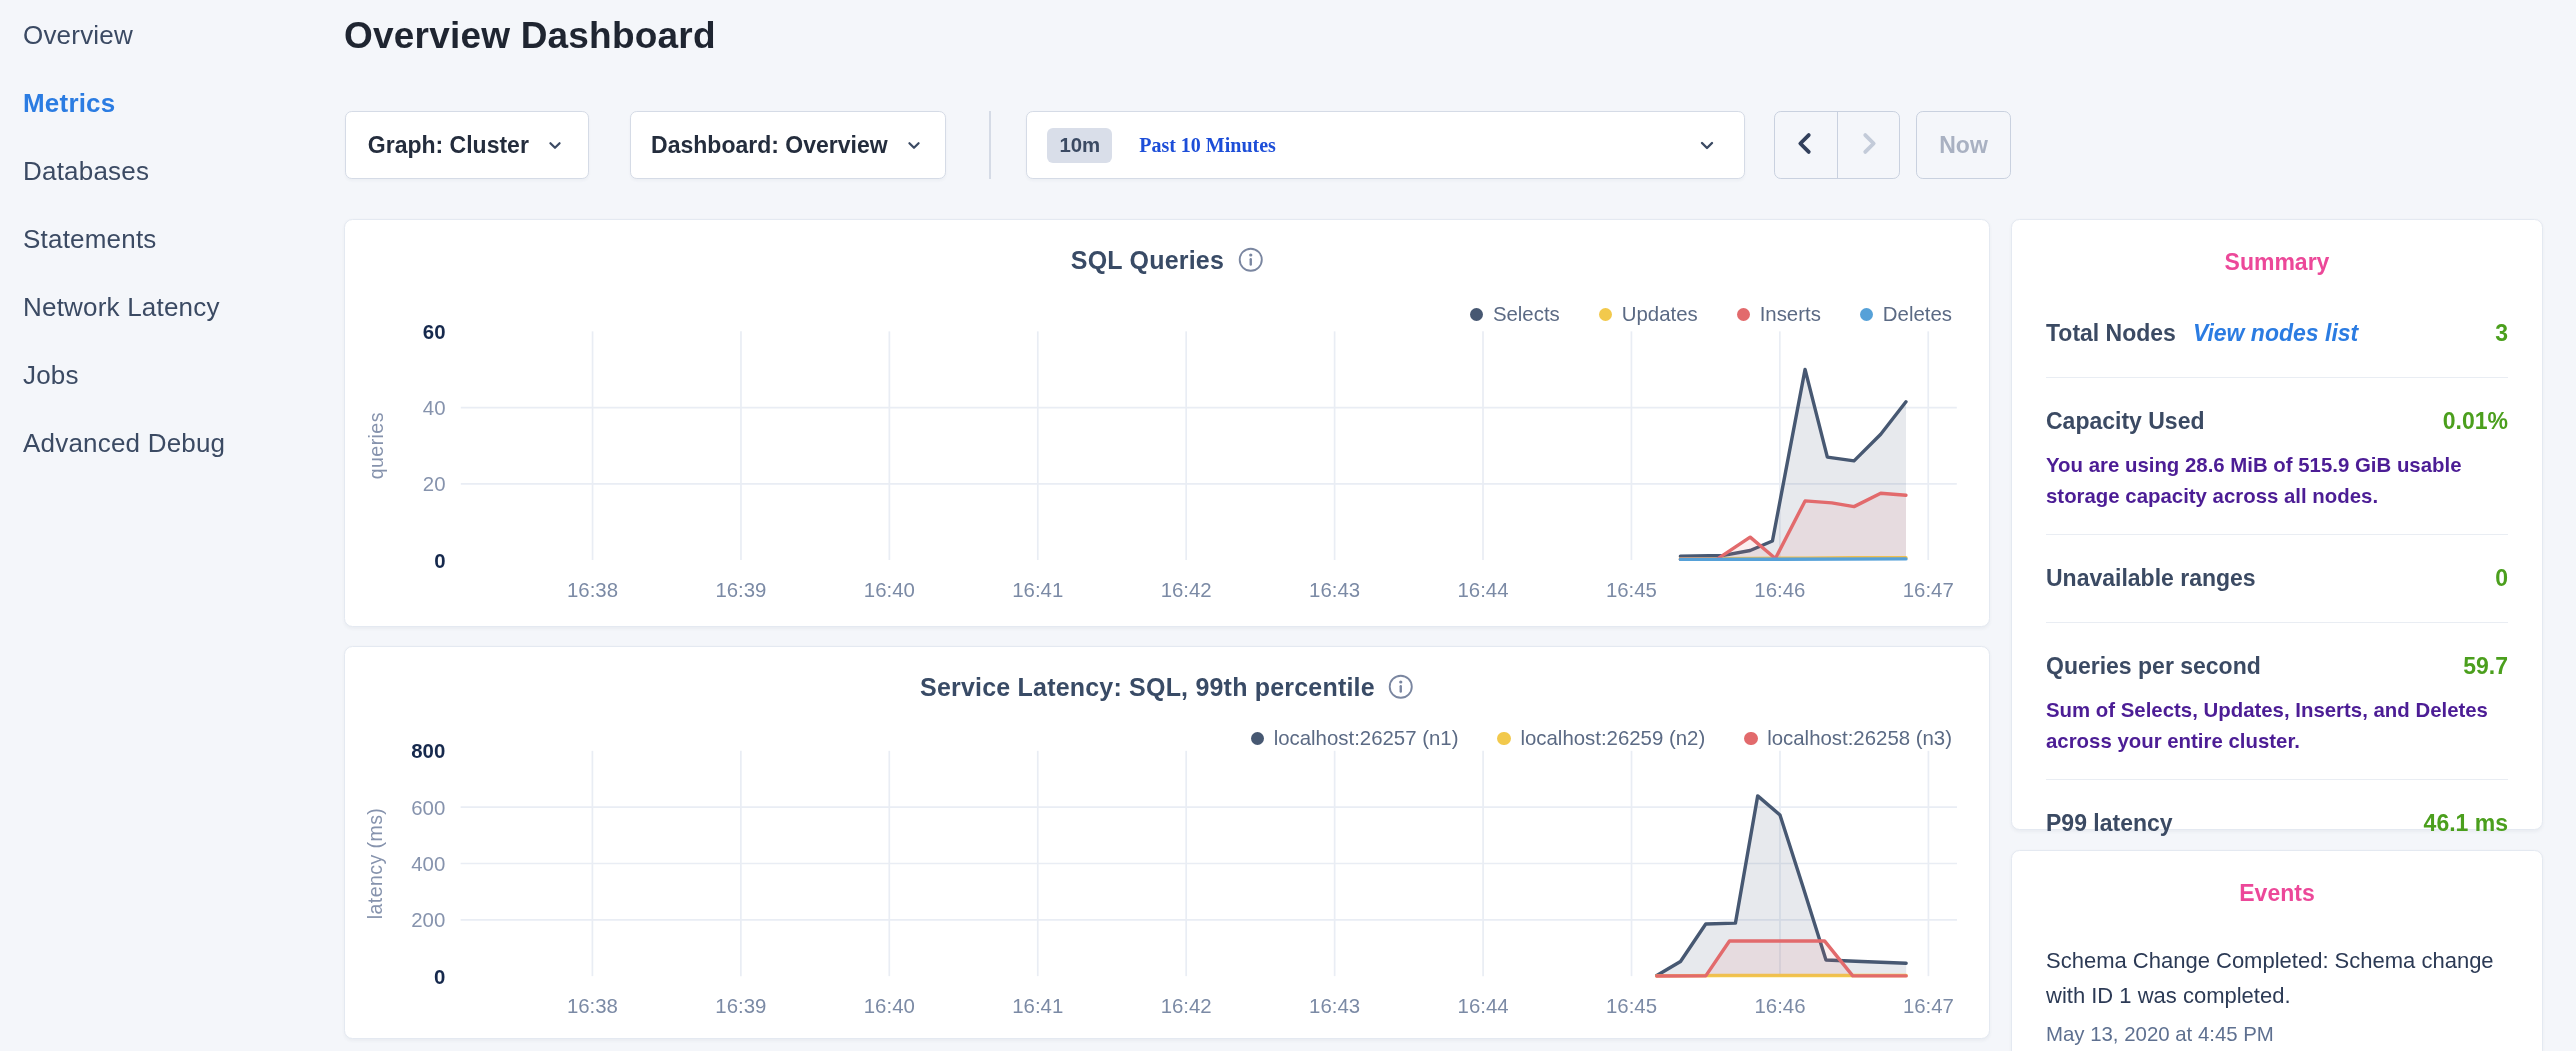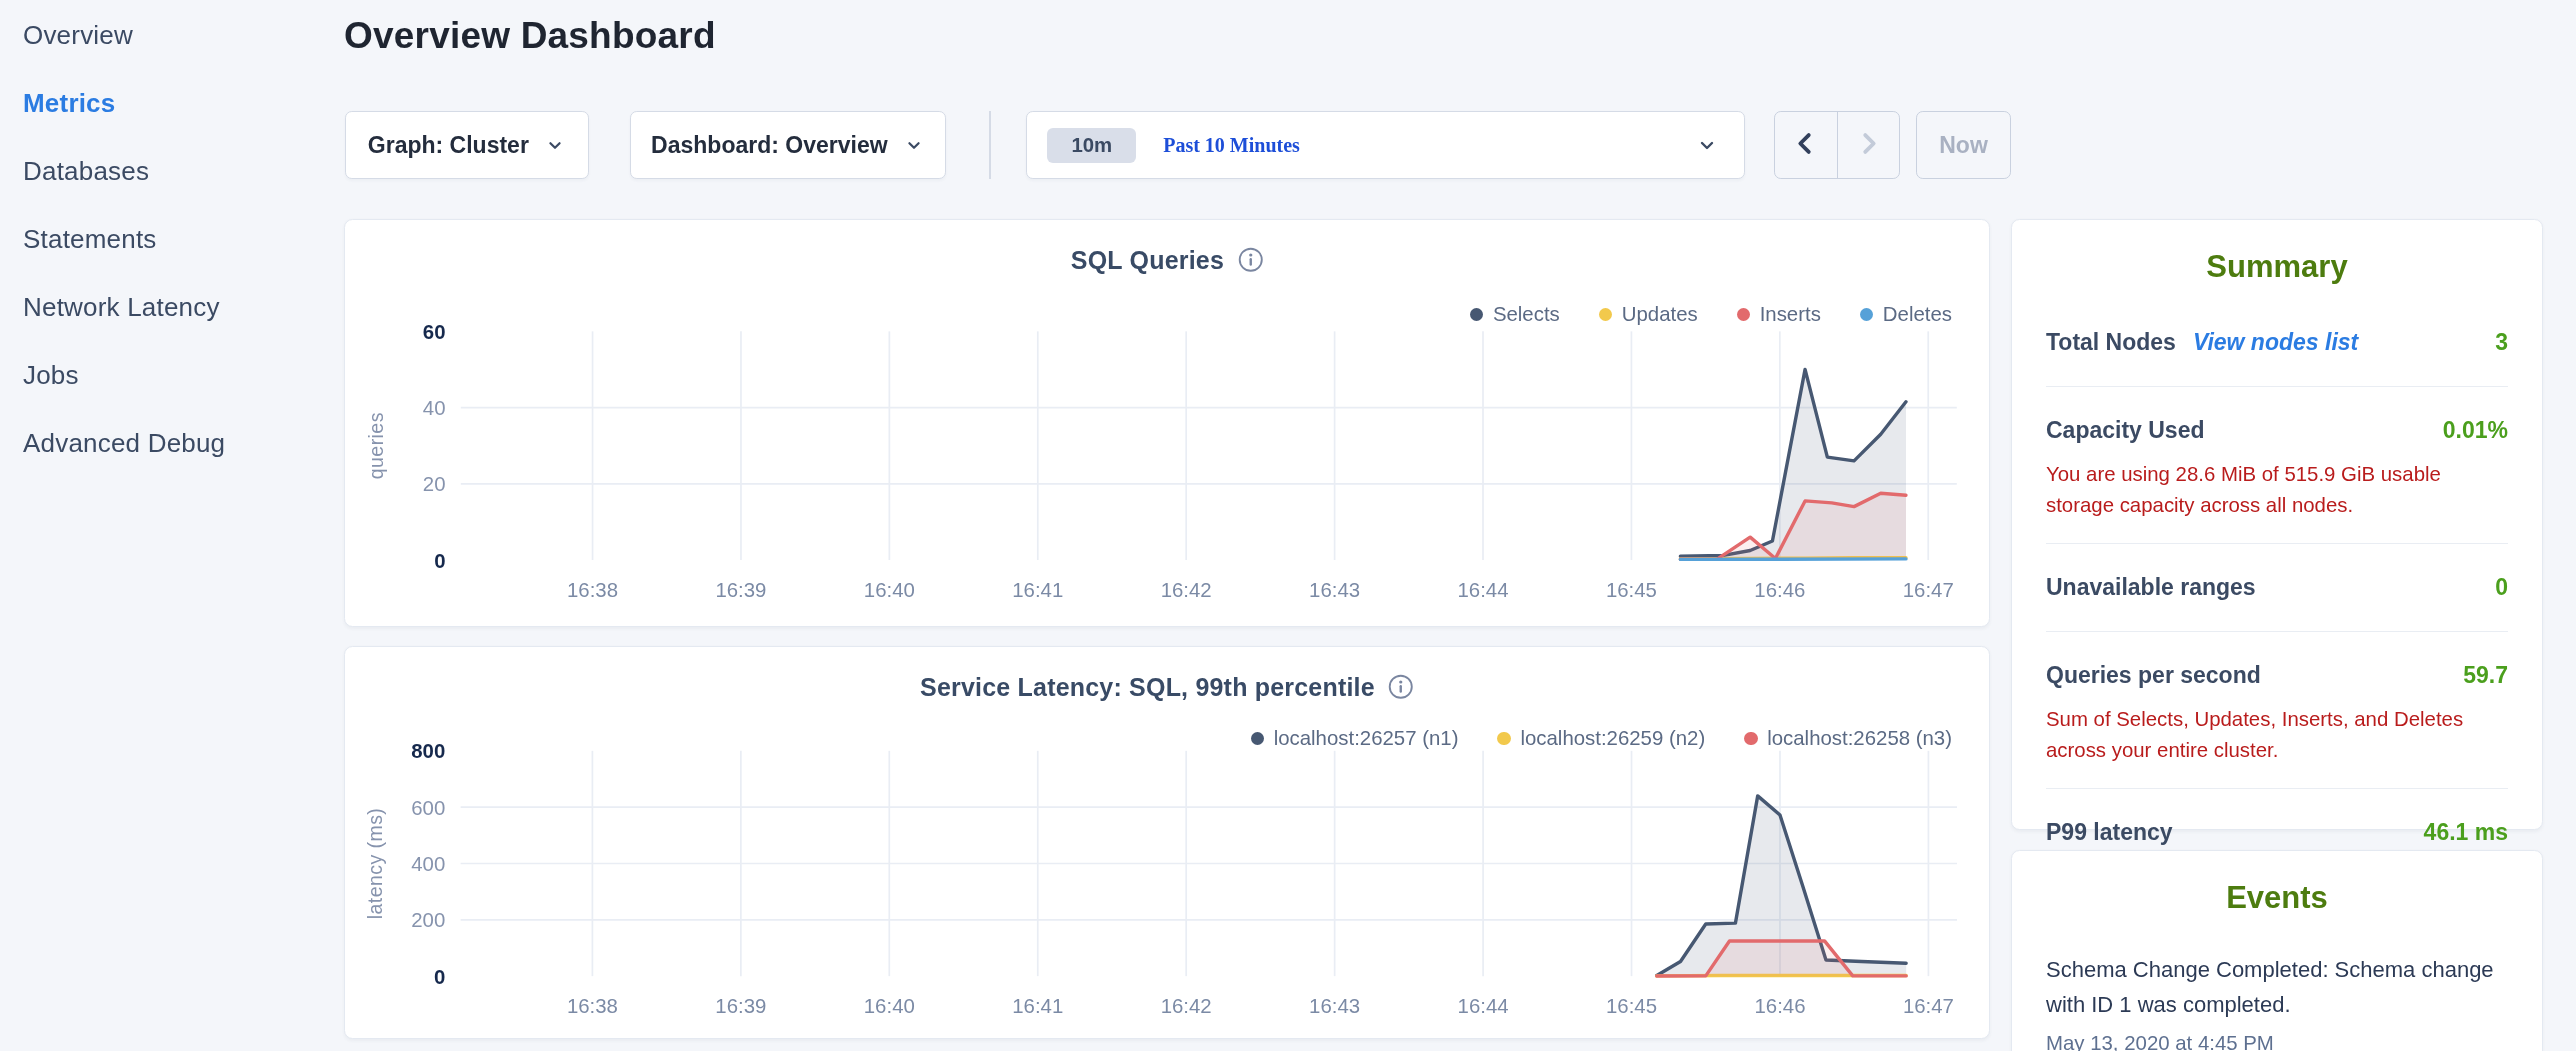--- a/index.html
+++ b/index.html
@@ -27,21 +27,21 @@
     position:absolute;top:0;height:68px;box-sizing:border-box;
     background:#ffffff;border:1.7px solid #d5dbe6;border-radius:6.8px;
     display:flex;align-items:center;justify-content:center;
     font-size:23px;font-weight:700;color:#242d3d;cursor:pointer;
     box-shadow:0 1.7px 2.6px rgba(60,70,90,.04);
   }
   .dd-chevron{margin-left:15.3px;display:flex;}
   .vdivider{position:absolute;left:645px;top:0;width:1.7px;height:68px;background:#d5dbe6;}
   .time-picker{position:absolute;left:682px;width:719px;justify-content:flex-start;padding:0 25.5px 0 20.4px;}
   .time-badge{
-    background:#d9dee9;border-radius:6px;padding:6px 24px;
+    background:#d9dee9;border-radius:6px;padding:6px 12px;
     font-size:20.4px;font-weight:700;color:#3b4a63;margin-right:27px;
   }
   .time-label{font-size:20px;font-weight:700;color:#1d4ed8;font-family:Liberation Serif, serif;}
   .time-picker .picker-chevron{margin-left:auto;display:flex;}
   .arrow-group{
     position:absolute;left:1430px;top:0;width:126px;height:68px;box-sizing:border-box;
     border:1.7px solid #c9d1df;border-radius:6.8px;display:flex;background:transparent;
   }
   .arrow-btn{flex:1;display:flex;align-items:center;justify-content:center;cursor:pointer;background:transparent;border:none;padding:0;}
   .arrow-btn + .arrow-btn{border-left:1.7px solid #c9d1df;}
@@ -71,26 +71,26 @@
   .legend-dot{width:13.6px;height:13.6px;border-radius:50%;display:inline-block;}
   .chart-svg{position:absolute;left:0;top:0;}
   text.x-tick{font-size:24px;fill:#7b8aa5;font-family:"Liberation Sans",sans-serif;}
   text.y-tick{font-size:24px;fill:#8693ad;font-family:"Liberation Sans",sans-serif;}
   text.y-tick-strong{fill:#16294d;font-weight:700;}
   text.axis-unit{font-size:23px;fill:#8693ad;letter-spacing:.5px;font-family:"Liberation Sans",sans-serif;}
   line.grid{stroke:#e9edf4;stroke-width:2;}
   
   .summary-card{left:2011px;top:219px;width:532px;height:611px;padding:29px 34px;}
   .events-card{left:2011px;top:850px;width:532px;height:357px;padding:29px 34px;}
-  .panel-title{margin:0 0 36px 0;text-align:center;font-size:31px;font-weight:700;color:#4d7c0f;}
+  .panel-title{margin:0 0 36px 0;text-align:center;font-size:23px;font-weight:700;color:#ec4899;}
   .summary-row{display:flex;align-items:center;min-height:43px;}
   .summary-label{font-size:23px;font-weight:700;color:#3b4a63;}
   .summary-link{font-size:23px;font-weight:600;color:var(--accent-blue,#2b7ce2);margin-left:17px;cursor:pointer;text-decoration:none;font-style:italic;}
   .summary-value{margin-left:auto;font-size:23px;font-weight:700;color:var(--accent-green,#4b9f1d);}
-  .summary-desc{margin:6.8px 0 0 0;font-size:20.4px;color:#b91c1c;line-height:31px;}
+  .summary-desc{margin:6.8px 0 0 0;font-size:20.4px;color:#4c1d95;line-height:31px;font-weight:bold;}
   .summary-divider{border:none;border-top:1.7px solid #e9edf3;margin:22px 0;}
   .event-message{margin:0;font-size:22px;color:#2c3a55;line-height:35px;}
   .event-time{margin:10.2px 0 0 0;font-size:20.4px;color:#5e7090;}
 </style>
 </head>
 <body>
 
 <nav class="sidebar">
   <div class="nav-item">Overview</div>
   <div class="nav-item active">Metrics</div>

